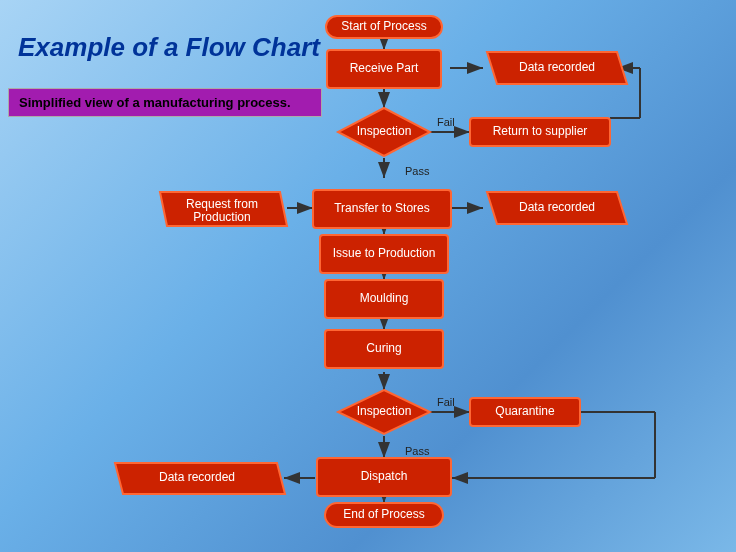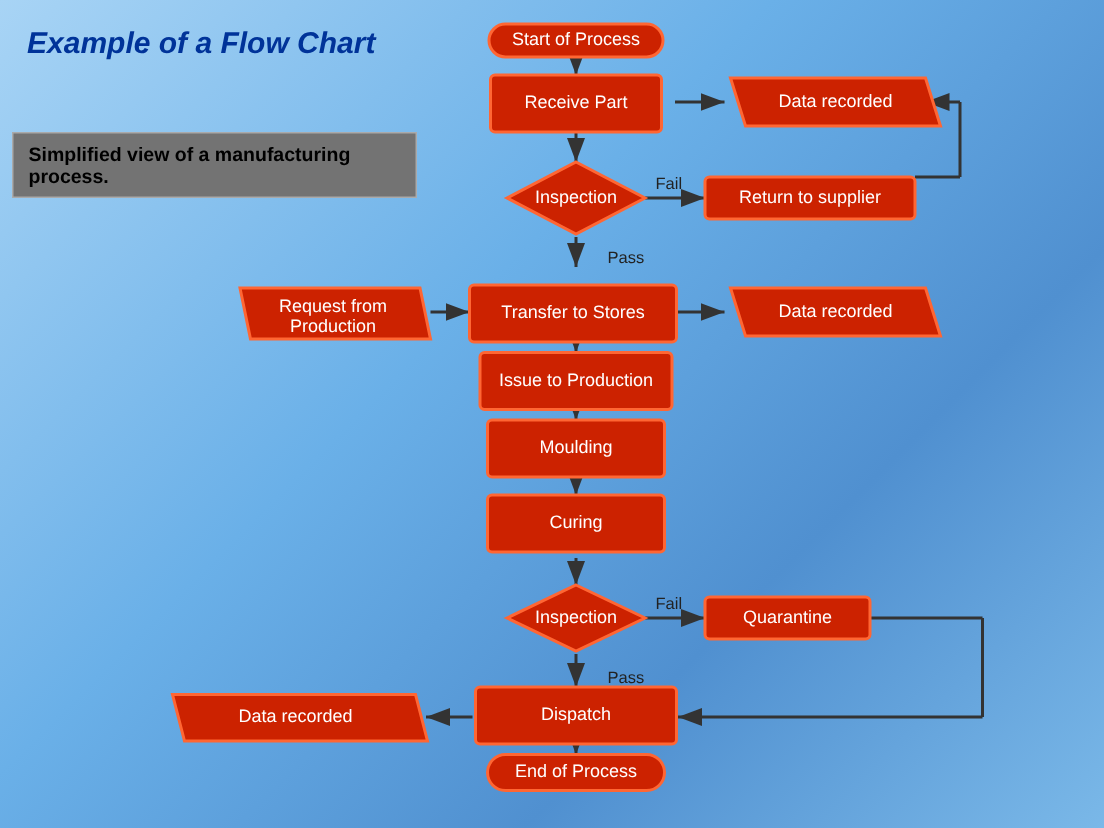--- a/index.html
+++ b/index.html
@@ -8,39 +8,39 @@
       width: 736px;
       height: 552px;
       background: linear-gradient(135deg, #a8d4f5 0%, #6ab0e8 40%, #5090d0 70%, #7ab8e8 100%);
       font-family: Arial, sans-serif;
       overflow: hidden;
       position: relative;
     }
 
     .title {
       position: absolute;
-      top: 18px;
+      top: 32px;
       left: 18px;
-      font-size: 20px;
+      font-size: 26px;
       font-weight: bold;
       color: #003399;
       font-style: italic;
     }
 
     .subtitle-box {
       position: absolute;
       top: 88px;
       left: 8px;
-      background: #737373;
+      background: #a21caf;
       border: 1px solid #aaa;
       padding: 6px 10px;
       font-size: 13px;
       color: #000;
       font-weight: bold;
-      width: 270px;
+      width: 314px;
     }
 
     
     .flowchart-svg {
       position: absolute;
       top: 0;
       left: 0;
       width: 736px;
       height: 552px;
     }

